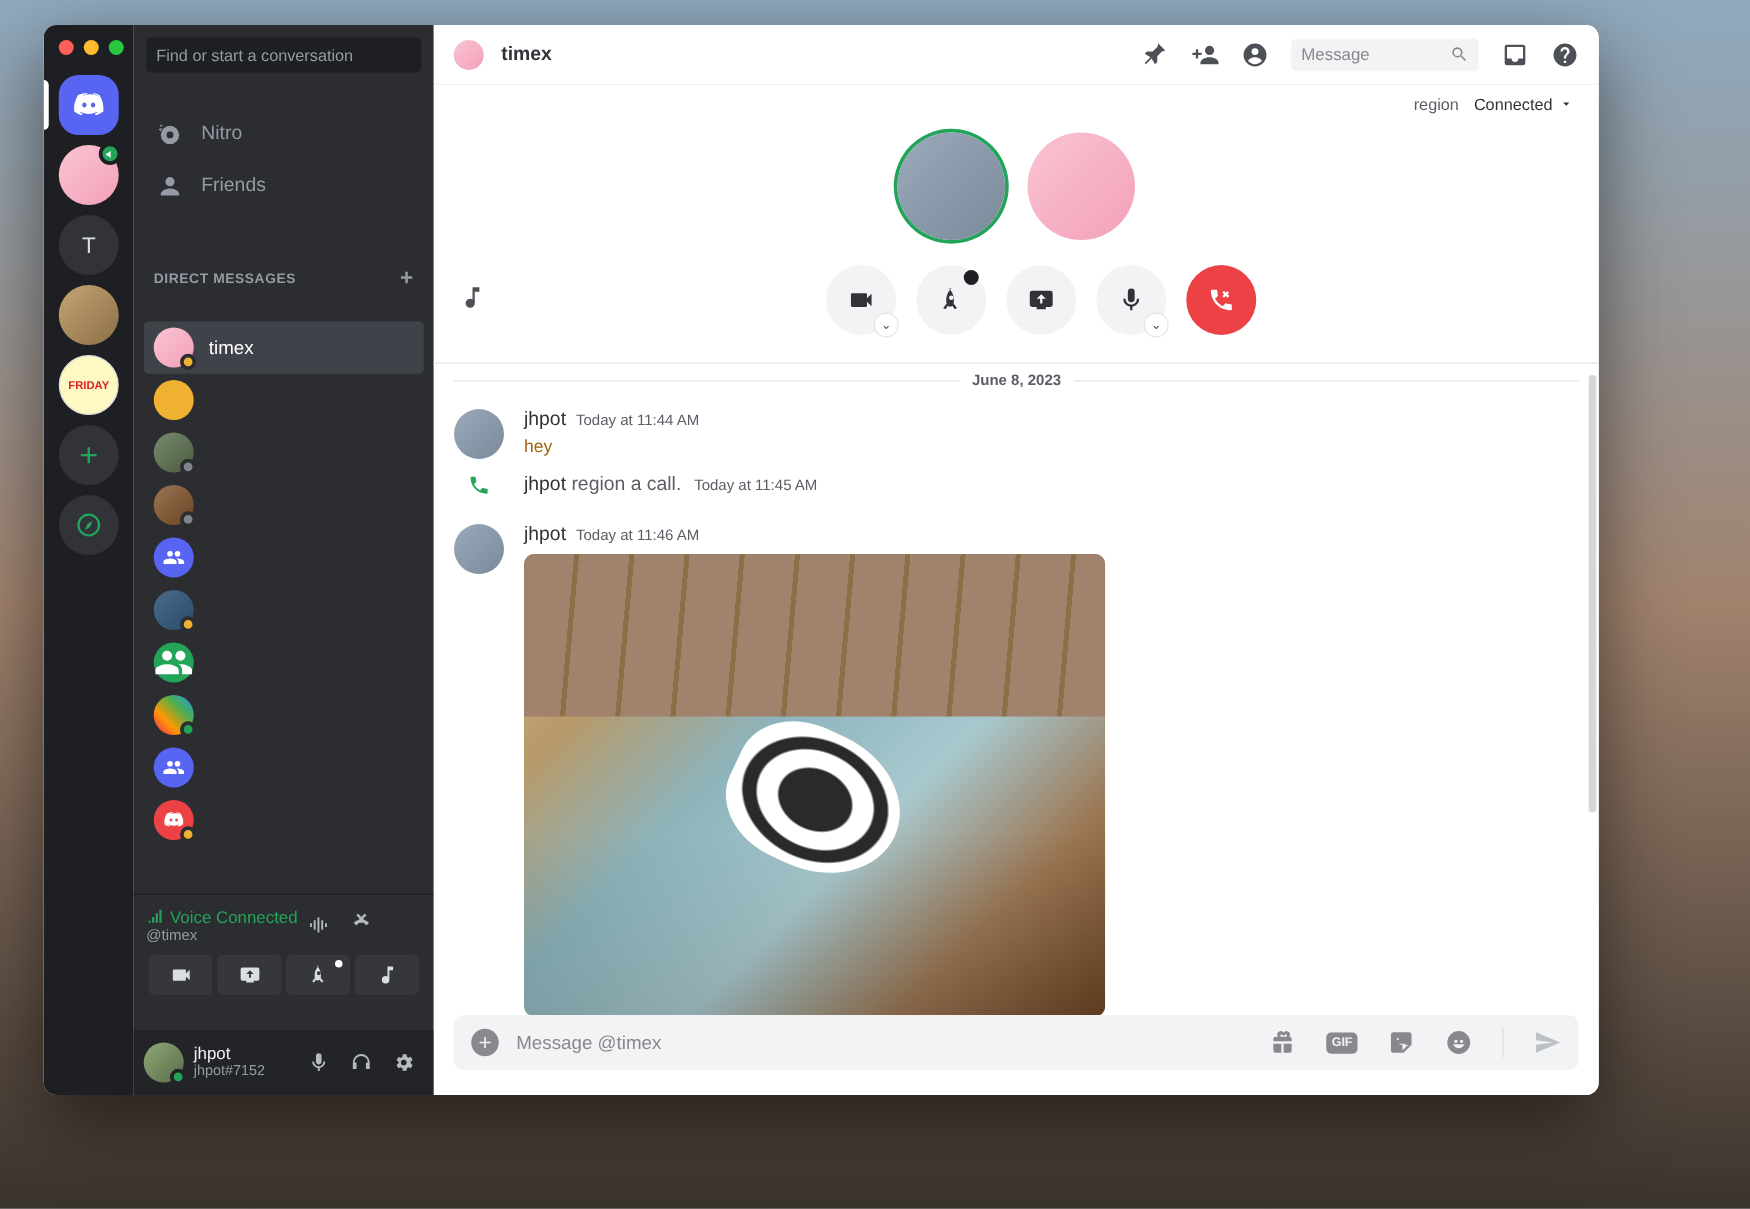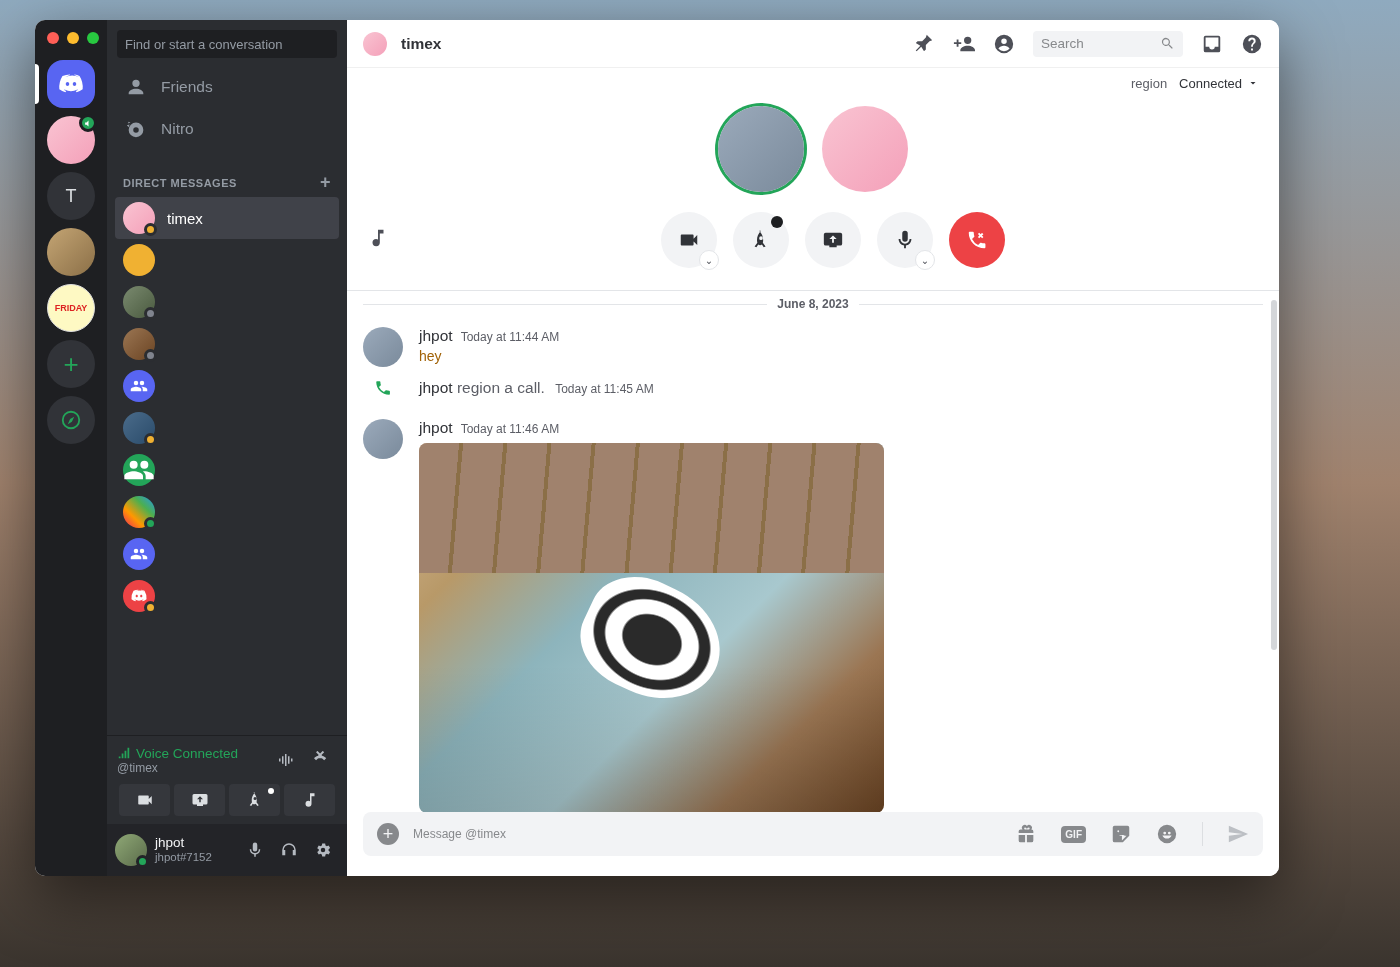--- a/index.html
+++ b/index.html
@@ -15,21 +15,21 @@
   .srv.discord svg{ width:28px; height:28px; fill:#fff;}
   .srv.sel::before{content:"";position:absolute;left:-12px;top:4px;width:4px;height:40px;background:#fff;border-radius:0 4px 4px 0;}
   .srv.pink{ background:linear-gradient(135deg,#f9c4d2,#f4a0b9); }
   .badge-speaker{position:absolute;top:-2px;right:-2px;width:18px;height:18px;border-radius:50%;background:#23a559;border:3px solid #1e1f22;display:flex;align-items:center;justify-content:center;}
   .badge-speaker svg{width:9px;height:9px;fill:#fff;}
   .srv.photo1{background:linear-gradient(135deg,#c4a574,#8b6f47);}
   .srv.friday{background:#fef9c3;font-size:9px;font-weight:700;color:#d22;border:1px solid #ddd;}
   .srv.add{background:#313338;color:#23a559;font-size:26px;}
   .srv.compass{background:#313338;color:#23a559;}
   
-  .sidebar { width:240px; background:#2b2d31; display:flex; flex-direction:column; color:#949ba4;}
+  .sidebar { width:240px; background:#2b2d31; display:flex; flex-direction:column; color:#949ba4;gap:20px;}
   .search-bar{ margin:0 10px; background:#1e1f22; border-radius:4px; height:28px; display:flex; align-items:center; padding:0 8px; color:#949ba4; font-size:13px; margin-top:10px;}
   .nav-items{ padding:8px;}
   .nav-item{display:flex;align-items:center;gap:14px;height:42px;padding:0 10px;border-radius:4px;cursor:pointer;font-size:15.5px;color:#949ba4;}
   .nav-item svg{width:22px;height:22px;fill:currentColor;}
   .dm-header{display:flex;justify-content:space-between;align-items:center;padding:14px 16px 4px;font-size:11px;letter-spacing:.5px;font-weight:600;color:#949ba4;}
   .dm-header .plus{font-size:18px;cursor:pointer;}
   .dm-list{flex:1;overflow-y:auto;padding:0 8px;}
   .dm-item{display:flex;align-items:center;gap:12px;height:42px;padding:0 8px;border-radius:4px;cursor:pointer;color:#949ba4;font-size:15px;}
   .dm-item.selected{background:#404249;color:#fff;}
   .dm-av{width:32px;height:32px;border-radius:50%;flex-shrink:0;position:relative;}
@@ -41,21 +41,21 @@
   .av-purple svg{width:18px;height:18px;fill:#fff;}
   .av-green{background:#23a559;display:flex;align-items:center;justify-content:center;}
   .av-multi{background:linear-gradient(45deg,#e91e63,#ff9800,#4caf50,#2196f3);}
   .av-red{background:#ed4245;display:flex;align-items:center;justify-content:center;}
   .av-red svg{width:18px;height:18px;fill:#fff;}
   .status-indic{position:absolute;bottom:-2px;right:-2px;width:13px;height:13px;border-radius:50%;border:3px solid #2b2d31;}
   .st-idle{background:#f0b132;}
   .st-on{background:#23a559;}
   .st-off{background:#80848e;}
   .voice-panel{ padding:8px 10px; border-top:1px solid #1e1f22;}
-  .voice-status{display:flex;justify-content:space-between;align-items:center;}
+  .voice-status{display:flex;justify-content:flex-start;align-items:center;}
   .voice-left{}
   .voice-connected{color:#23a559;font-size:13.5px;font-weight:500;display:flex;align-items:center;gap:5px;}
   .voice-connected svg{width:14px;height:14px;fill:#23a559;}
   .voice-channel{color:#949ba4;font-size:12px;}
   .voice-btns{display:flex;gap:4px;}
   .voice-btn{width:32px;height:32px;display:flex;align-items:center;justify-content:center;border-radius:4px;cursor:pointer;color:#b5bac1;}
   .voice-btn svg{width:18px;height:18px;fill:currentColor;}
   .voice-actions{display:flex;gap:0;margin-top:8px;}
   .voice-action{flex:1;height:32px;background:#35373c;border-radius:4px;margin:0 2px;display:flex;align-items:center;justify-content:center;cursor:pointer;color:#dbdee1;position:relative;}
   .voice-action svg{width:18px;height:18px;fill:currentColor;}
@@ -116,21 +116,21 @@
   .attachment{margin-top:6px;width:465px;height:370px;border-radius:8px;overflow:hidden;position:relative;cursor:pointer;}
   .cat-img{width:100%;height:100%;background:
      linear-gradient(180deg, rgba(0,0,0,0) 60%, rgba(0,0,0,.15) 100%),
      linear-gradient(135deg,#d4b896 0%, #b89968 20%, #8db4bc 40%, #a8c8ce 60%, #9b7653 80%, #6b4423 100%);
      position:relative;}
   .cat-body{position:absolute;left:35%;top:38%;width:30%;height:30%;background:radial-gradient(ellipse,#2a2a2a 30%,#fff 32%,#fff 48%,#2a2a2a 50%,#2a2a2a 60%, #fff 62%);border-radius:40% 50% 50% 40%;transform:rotate(25deg);}
   .floor{position:absolute;top:0;left:0;right:0;height:35%;background:repeating-linear-gradient(95deg,#a0826d,#a0826d 40px,#8b6f47 40px,#8b6f47 44px);}
   .composer{padding:0 16px 20px;}
   .composer-inner{background:#f2f3f5;border-radius:8px;height:44px;display:flex;align-items:center;padding:0 14px;gap:14px;}
   .comp-add{width:22px;height:22px;border-radius:50%;background:#87898c;color:#f2f3f5;display:flex;align-items:center;justify-content:center;font-size:18px;cursor:pointer;flex-shrink:0;}
-  .comp-input{flex:1;color:#87898c;font-size:12px;}
+  .comp-input{flex:1;color:#87898c;font-size:15px;}
   .comp-icons{display:flex;gap:24px;color:#87898c;align-items:center;}
   .ci{cursor:pointer;display:flex;}
   .ci svg{width:22px;height:22px;fill:currentColor;}
   .ci.gif{font-size:10px;font-weight:700;background:#87898c;color:#f2f3f5;padding:3px 4px;border-radius:4px;}
   .ci.send svg{fill:#bcbfc4;}
   .comp-divider{width:1px;height:24px;background:#dcdee1;}
   .scrollbar{position:absolute;right:2px;top:280px;width:6px;height:350px;background:#d4d6d9;border-radius:3px;}
 </style>
 </head>
 <body>
@@ -170,29 +170,29 @@
     </div>
   </div>
 
   <div class="sidebar">
     <div class="search-bar">
       <span>Find or start a conversation</span>
     </div>
     <div class="nav-items">
       <div class="nav-item">
         <svg viewBox="0 0 24 24">
+            <path d="M4 13a8 8 0 1 1 16 0 8 8 0 0 1-16 0zm8-3a3 3 0 1 0 0 6 3 3 0 0 0 0-6zM2 8l3-1-1 3-2-2zm2-4l2 1-3 1 1-2z"></path>
+          </svg>
+        <span>Nitro</span>
+      </div>
+      <div class="nav-item">
+        <svg viewBox="0 0 24 24">
             <path d="M12 12a4 4 0 1 0 0-8 4 4 0 0 0 0 8zm0 2c-4 0-8 2-8 5v1h16v-1c0-3-4-5-8-5z"></path>
           </svg>
         <span>Friends</span>
-      </div>
-      <div class="nav-item">
-        <svg viewBox="0 0 24 24">
-            <path d="M4 13a8 8 0 1 1 16 0 8 8 0 0 1-16 0zm8-3a3 3 0 1 0 0 6 3 3 0 0 0 0-6zM2 8l3-1-1 3-2-2zm2-4l2 1-3 1 1-2z"></path>
-          </svg>
-        <span>Nitro</span>
       </div>
     </div>
     <div class="dm-header">
       <span>DIRECT MESSAGES</span>
       <span class="plus">+</span>
     </div>
     <div class="dm-list">
       <div class="dm-item selected">
         <div class="dm-av av-pink">
             <div class="status-indic st-idle"></div>
@@ -344,21 +344,21 @@
             <svg viewBox="0 0 24 24">
               <path d="M15 12a4 4 0 1 0 0-8 4 4 0 0 0 0 8zm0 2c-4 0-8 2-8 5v1h16v-1c0-3-4-5-8-5zM5 10V7H3v3H0v2h3v3h2v-3h3v-2H5z" transform="translate(1 0)"></path>
             </svg>
           </div>
         <div class="mh-icon">
             <svg viewBox="0 0 24 24">
               <path d="M12 2a10 10 0 1 0 0 20 10 10 0 0 0 0-20zm0 4a3 3 0 1 1 0 6 3 3 0 0 1 0-6zm0 14a8 8 0 0 1-6-2.7c.5-2 4-3.3 6-3.3s5.5 1.3 6 3.3A8 8 0 0 1 12 20z"></path>
             </svg>
           </div>
         <div class="mh-search">
-          <span>Search</span>
+          <span>Message</span>
           <svg viewBox="0 0 24 24">
               <path d="M15.5 14h-.8l-.3-.3a6.5 6.5 0 1 0-.7.7l.3.3v.8l5 5 1.5-1.5-5-5zm-6 0a4.5 4.5 0 1 1 0-9 4.5 4.5 0 0 1 0 9z"></path>
             </svg>
         </div>
         <div class="mh-icon">
             <svg viewBox="0 0 24 24">
               <path d="M19 3H5a2 2 0 0 0-2 2v14a2 2 0 0 0 2 2h14a2 2 0 0 0 2-2V5a2 2 0 0 0-2-2zm0 12h-4a3 3 0 0 1-6 0H5V5h14v10z"></path>
             </svg>
           </div>
         <div class="mh-icon">

